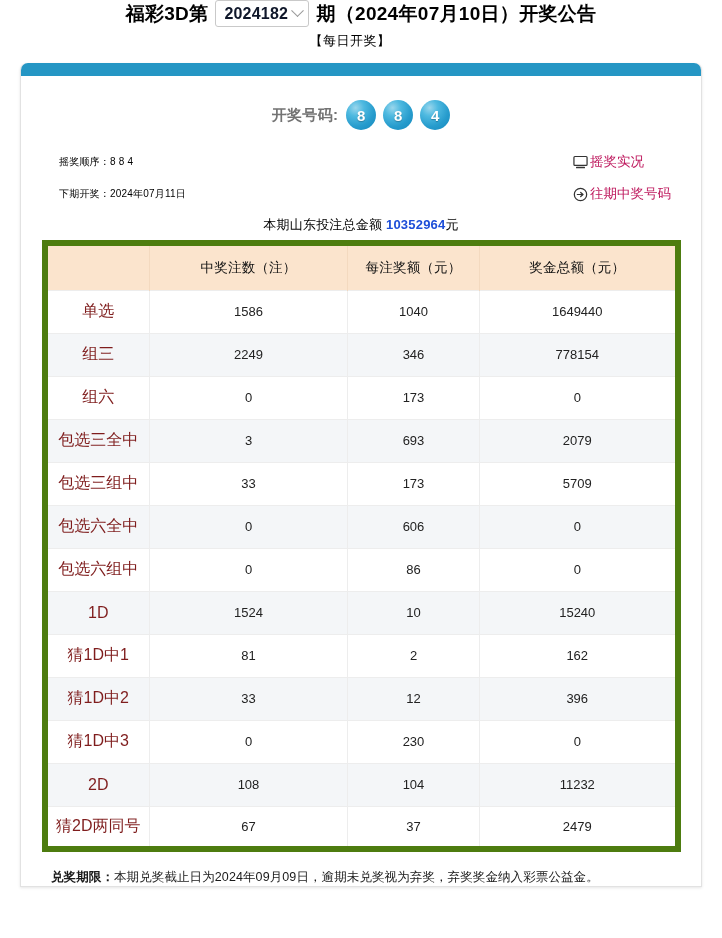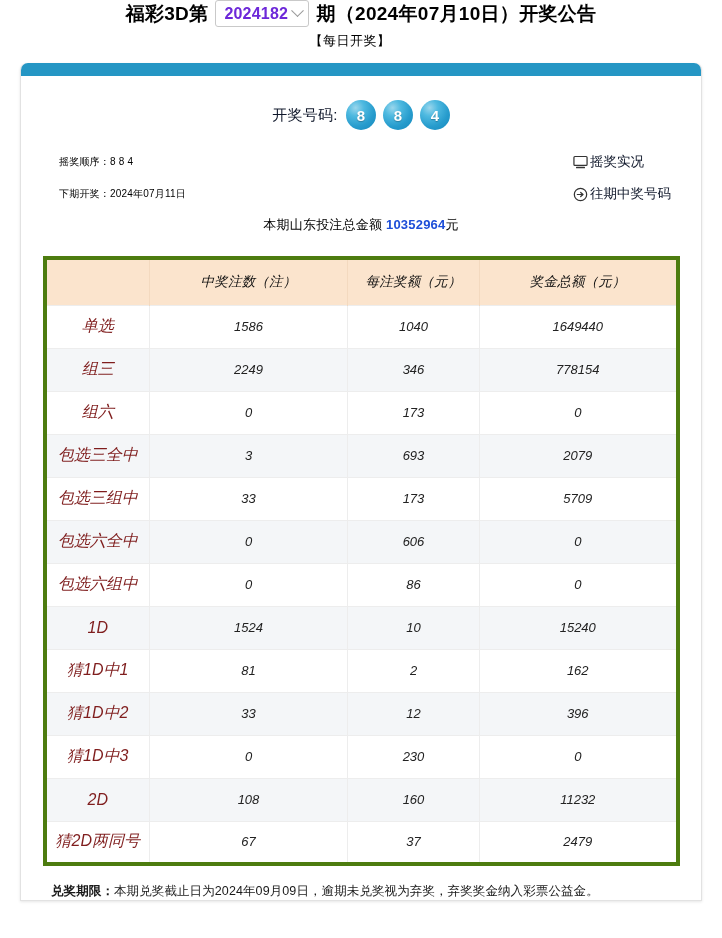--- a/index.html
+++ b/index.html
@@ -36,21 +36,21 @@
     width: 94px;
     height: 27px;
     margin: 0 7px;
     padding: 0 6px 0 8px;
     border: 1px solid #c9c9c9;
     border-radius: 3px;
     background: #ffffff;
     cursor: pointer;
   }
   .issue-select .issue-num {
-    color: #6d28d9;
+    color: #0f172a;
     font-size: 16px;
     font-weight: bold;
     letter-spacing: 0.2px;
   }
   .chev {
     width: 9px; height: 9px;
     border-right: 1.4px solid #9a9a9a;
     border-bottom: 1.4px solid #9a9a9a;
     transform: rotate(45deg) translate(-2px,-2px);
     flex: none;
@@ -86,22 +86,22 @@
   
   .draw-row {
     display: flex;
     align-items: center;
     justify-content: center;
     margin-top: 20px;
     height: 38px;
   }
   .draw-label {
     font-size: 15px;
-    font-weight: normal;
-    color: #0f172a;
+    font-weight: bold;
+    color: #737373;
     margin-right: 8px;
     letter-spacing: 0.3px;
   }
   .balls { display: flex; gap: 7px; }
   .ball {
     width: 30px; height: 30px;
     border-radius: 50%;
     background:
       radial-gradient(circle at 32% 26%, #9ad6ec 0%, #4eb9e0 28%, #279ccd 62%, #1588bc 100%);
     color: #ffffff;
@@ -131,43 +131,42 @@
     right: 30px;
     top: 0;
     text-align: left;
   }
   .link-item {
     display: flex;
     align-items: center;
     gap: 2px;
     line-height: 32px;
     font-size: 13.5px;
-    color: #0f172a;
+    color: #be185d;
     cursor: pointer;
     white-space: nowrap;
   }
   .icon-svg { display: block; flex: none; }
 
   .total-line {
     text-align: center;
     font-size: 13px;
     color: #000;
     margin-top: 2px;
     letter-spacing: 0.2px;
   }
   .total-amt { color: #1d4ed8; font-weight: bold; }
 
   
   .prize-table {
     width: 633px;
-    margin: 22px auto 0 auto;
+    margin: 6px auto 0 auto;
     border-collapse: collapse;
     table-layout: fixed;
-    border: 4px solid #4d7c0f;
-    font-style: italic;
+    border: 6px solid #4d7c0f;
   }
   .prize-table th {
     background: #fbe4cd;
     font-size: 13.5px;
     font-weight: normal;
     color: #111;
     height: 47px;
     border-right: 1px solid #f3d9bf;
     letter-spacing: 0.2px;
   }
@@ -337,21 +336,21 @@
         </tr>
       <tr>
           <td class="name-cell">猜1D中3</td>
           <td>0</td>
           <td>230</td>
           <td>0</td>
         </tr>
       <tr>
           <td class="name-cell">2D</td>
           <td>108</td>
-          <td>160</td>
+          <td>104</td>
           <td>11232</td>
         </tr>
       <tr>
           <td class="name-cell">猜2D两同号</td>
           <td>67</td>
           <td>37</td>
           <td>2479</td>
         </tr>
     </tbody>
   </table>

